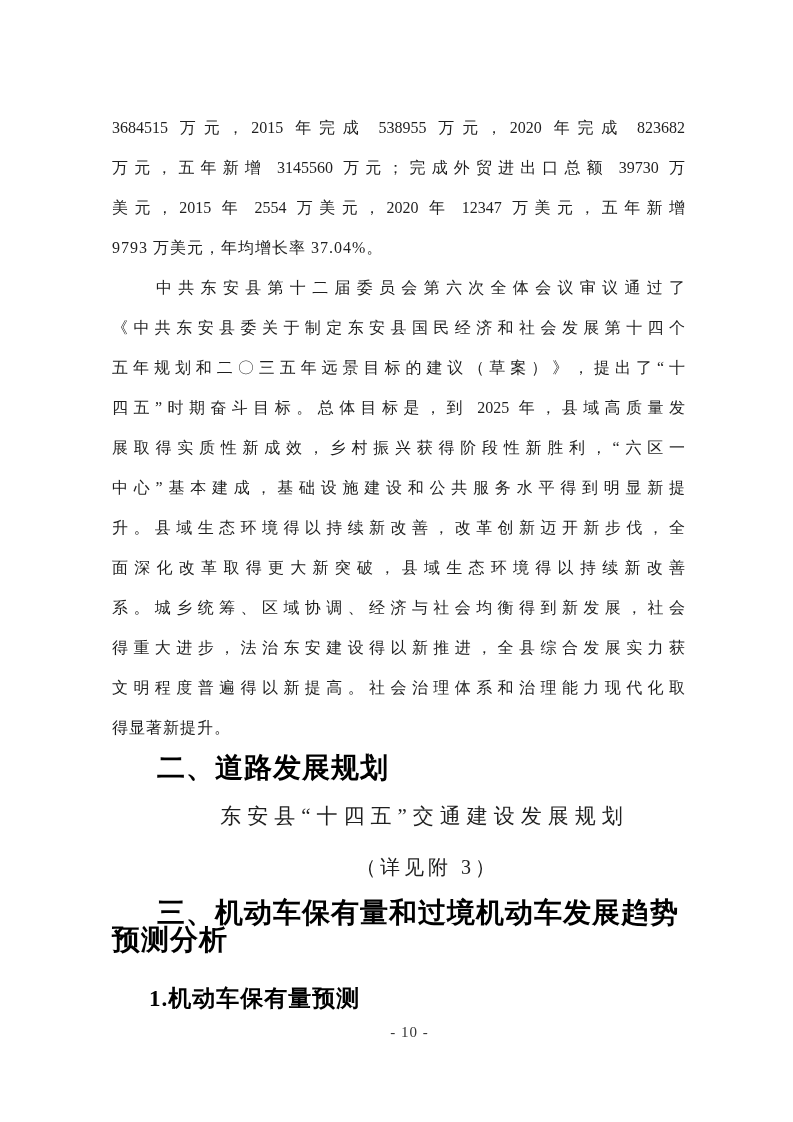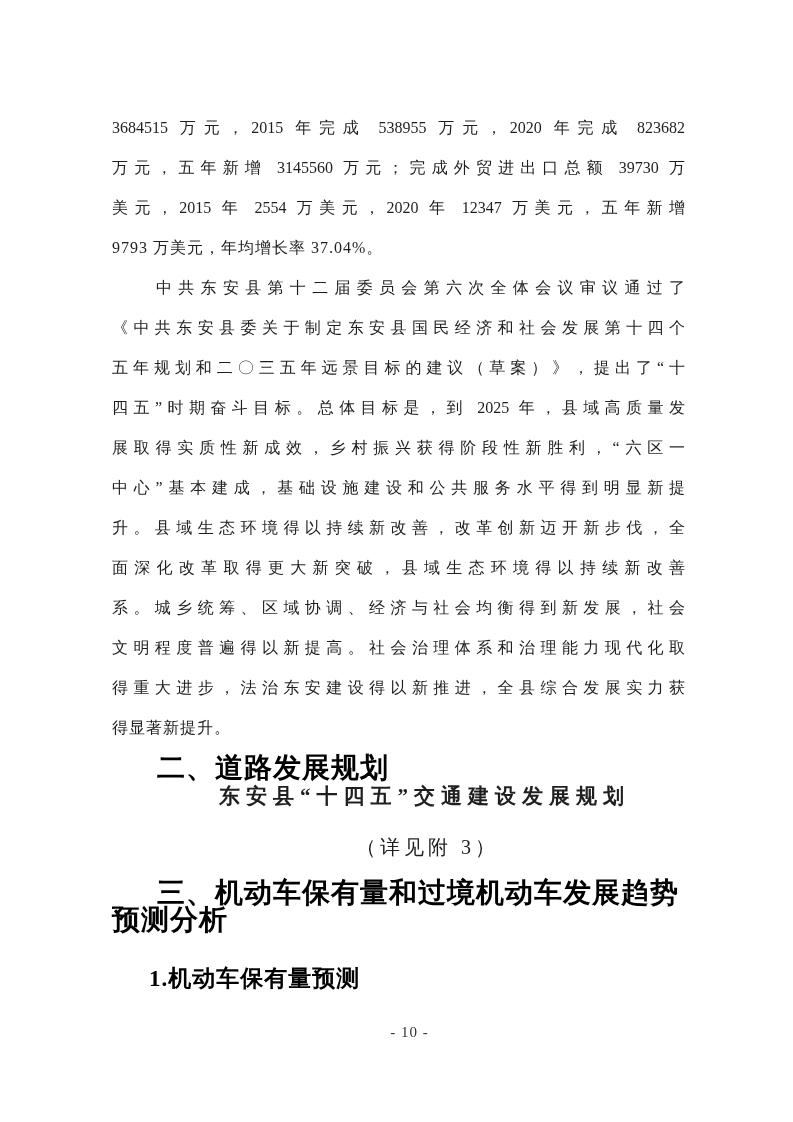--- a/index.html
+++ b/index.html
@@ -38,27 +38,27 @@
     font-weight: bold;
     color: #000000;
     font-size: 28px;
     line-height: 27px;
     letter-spacing: 1px;
     text-indent: 45px;
   }
   .h2-sec { margin-top: 6px; }
   .h3-sec { margin-top: 18px; }
   .plan-title {
+    margin-top: 20px;
     font-size: 21px;
     line-height: 30px;
     letter-spacing: 6px;
     text-align: center;
     padding-left: 52px;
     color: #1f1f1f;
-    font-weight: bold;
   }
   .plan-note {
     margin-top: 22px;
     font-size: 20px;
     line-height: 28px;
     letter-spacing: 4px;
     text-align: center;
     padding-left: 58px;
     color: #1f1f1f;
   }
@@ -101,22 +101,22 @@
     <div class="bodypar">
       <div class="line indent2">中共东安县第十二届委员会第六次全体会议审议通过了</div>
       <div class="line">《中共东安县委关于制定东安县国民经济和社会发展第十四个</div>
       <div class="line">五年规划和二〇三五年远景目标的建议（草案）》，提出了“十</div>
       <div class="line">四五”时期奋斗目标。总体目标是，到 2025 年，县域高质量发</div>
       <div class="line">展取得实质性新成效，乡村振兴获得阶段性新胜利，“六区一</div>
       <div class="line">中心”基本建成，基础设施建设和公共服务水平得到明显新提</div>
       <div class="line">升。县域生态环境得以持续新改善，改革创新迈开新步伐，全</div>
       <div class="line">面深化改革取得更大新突破，县域生态环境得以持续新改善</div>
       <div class="line">系。城乡统筹、区域协调、经济与社会均衡得到新发展，社会</div>
+      <div class="line">得重大进步，法治东安建设得以新推进，全县综合发展实力获</div>
       <div class="line">文明程度普遍得以新提高。社会治理体系和治理能力现代化取</div>
-      <div class="line">得重大进步，法治东安建设得以新推进，全县综合发展实力获</div>
       <div class="line nojust">得显著新提升。</div>
     </div>
 
     <div class="h-sans h2-sec">二、道路发展规划</div>
 
     <div class="plan-title">东安县“十四五”交通建设发展规划</div>
 
     <div class="plan-note">（详见附 3）</div>
 
     <div class="h-sans h3-sec">三、机动车保有量和过境机动车发展趋势预测分析</div>

